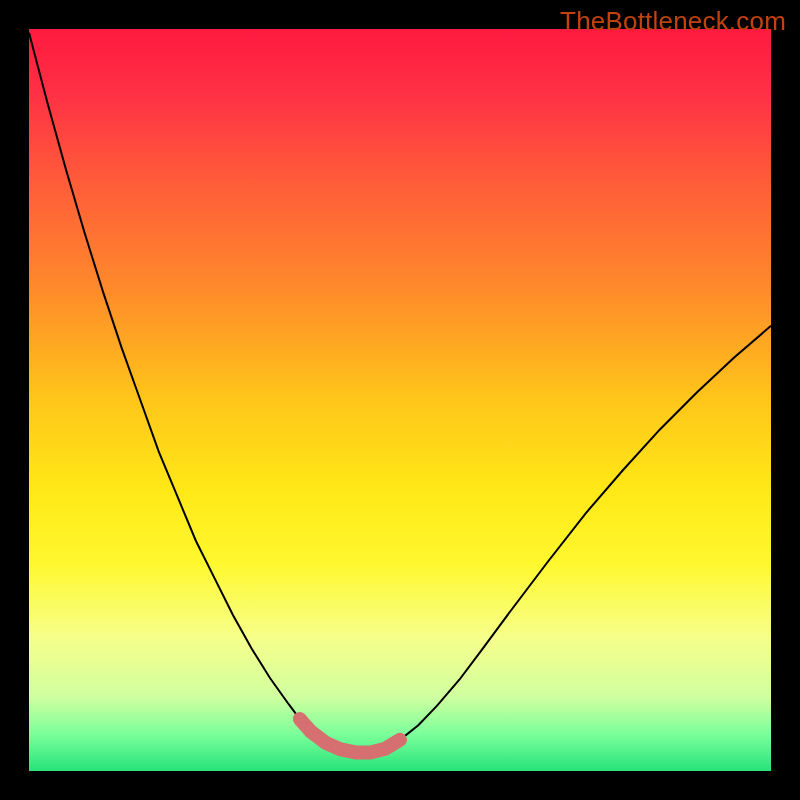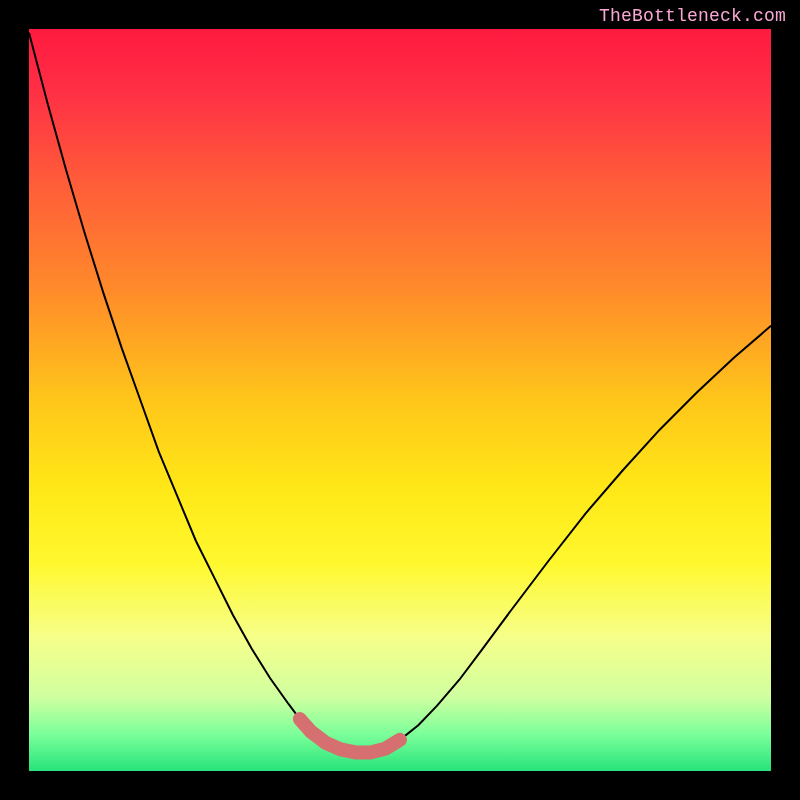--- a/index.html
+++ b/index.html
@@ -15,25 +15,24 @@
     position: absolute;
     top: 0;
     left: 0;
     width: 800px;
     height: 800px;
   }
   .watermark {
     position: absolute;
     top: 6px;
     right: 14px;
-    color: #f9a8d4;
-    font-size: 18px;
+    color: #c2410c;
+    font-size: 26px;
     font-weight: 500;
     letter-spacing: 0.2px;
-    font-family: Liberation Mono, monospace;
   }
 </style>
 </head>
 <body>
 
 <div class="chart-container">
   <svg id="chart-svg" width="800" height="800" viewBox="0 0 800 800">
       <defs>
         <linearGradient id="bg-grad" x1="0" y1="0" x2="0" y2="1">
           <stop offset="0%" stop-color="#ff1a3f"></stop>

